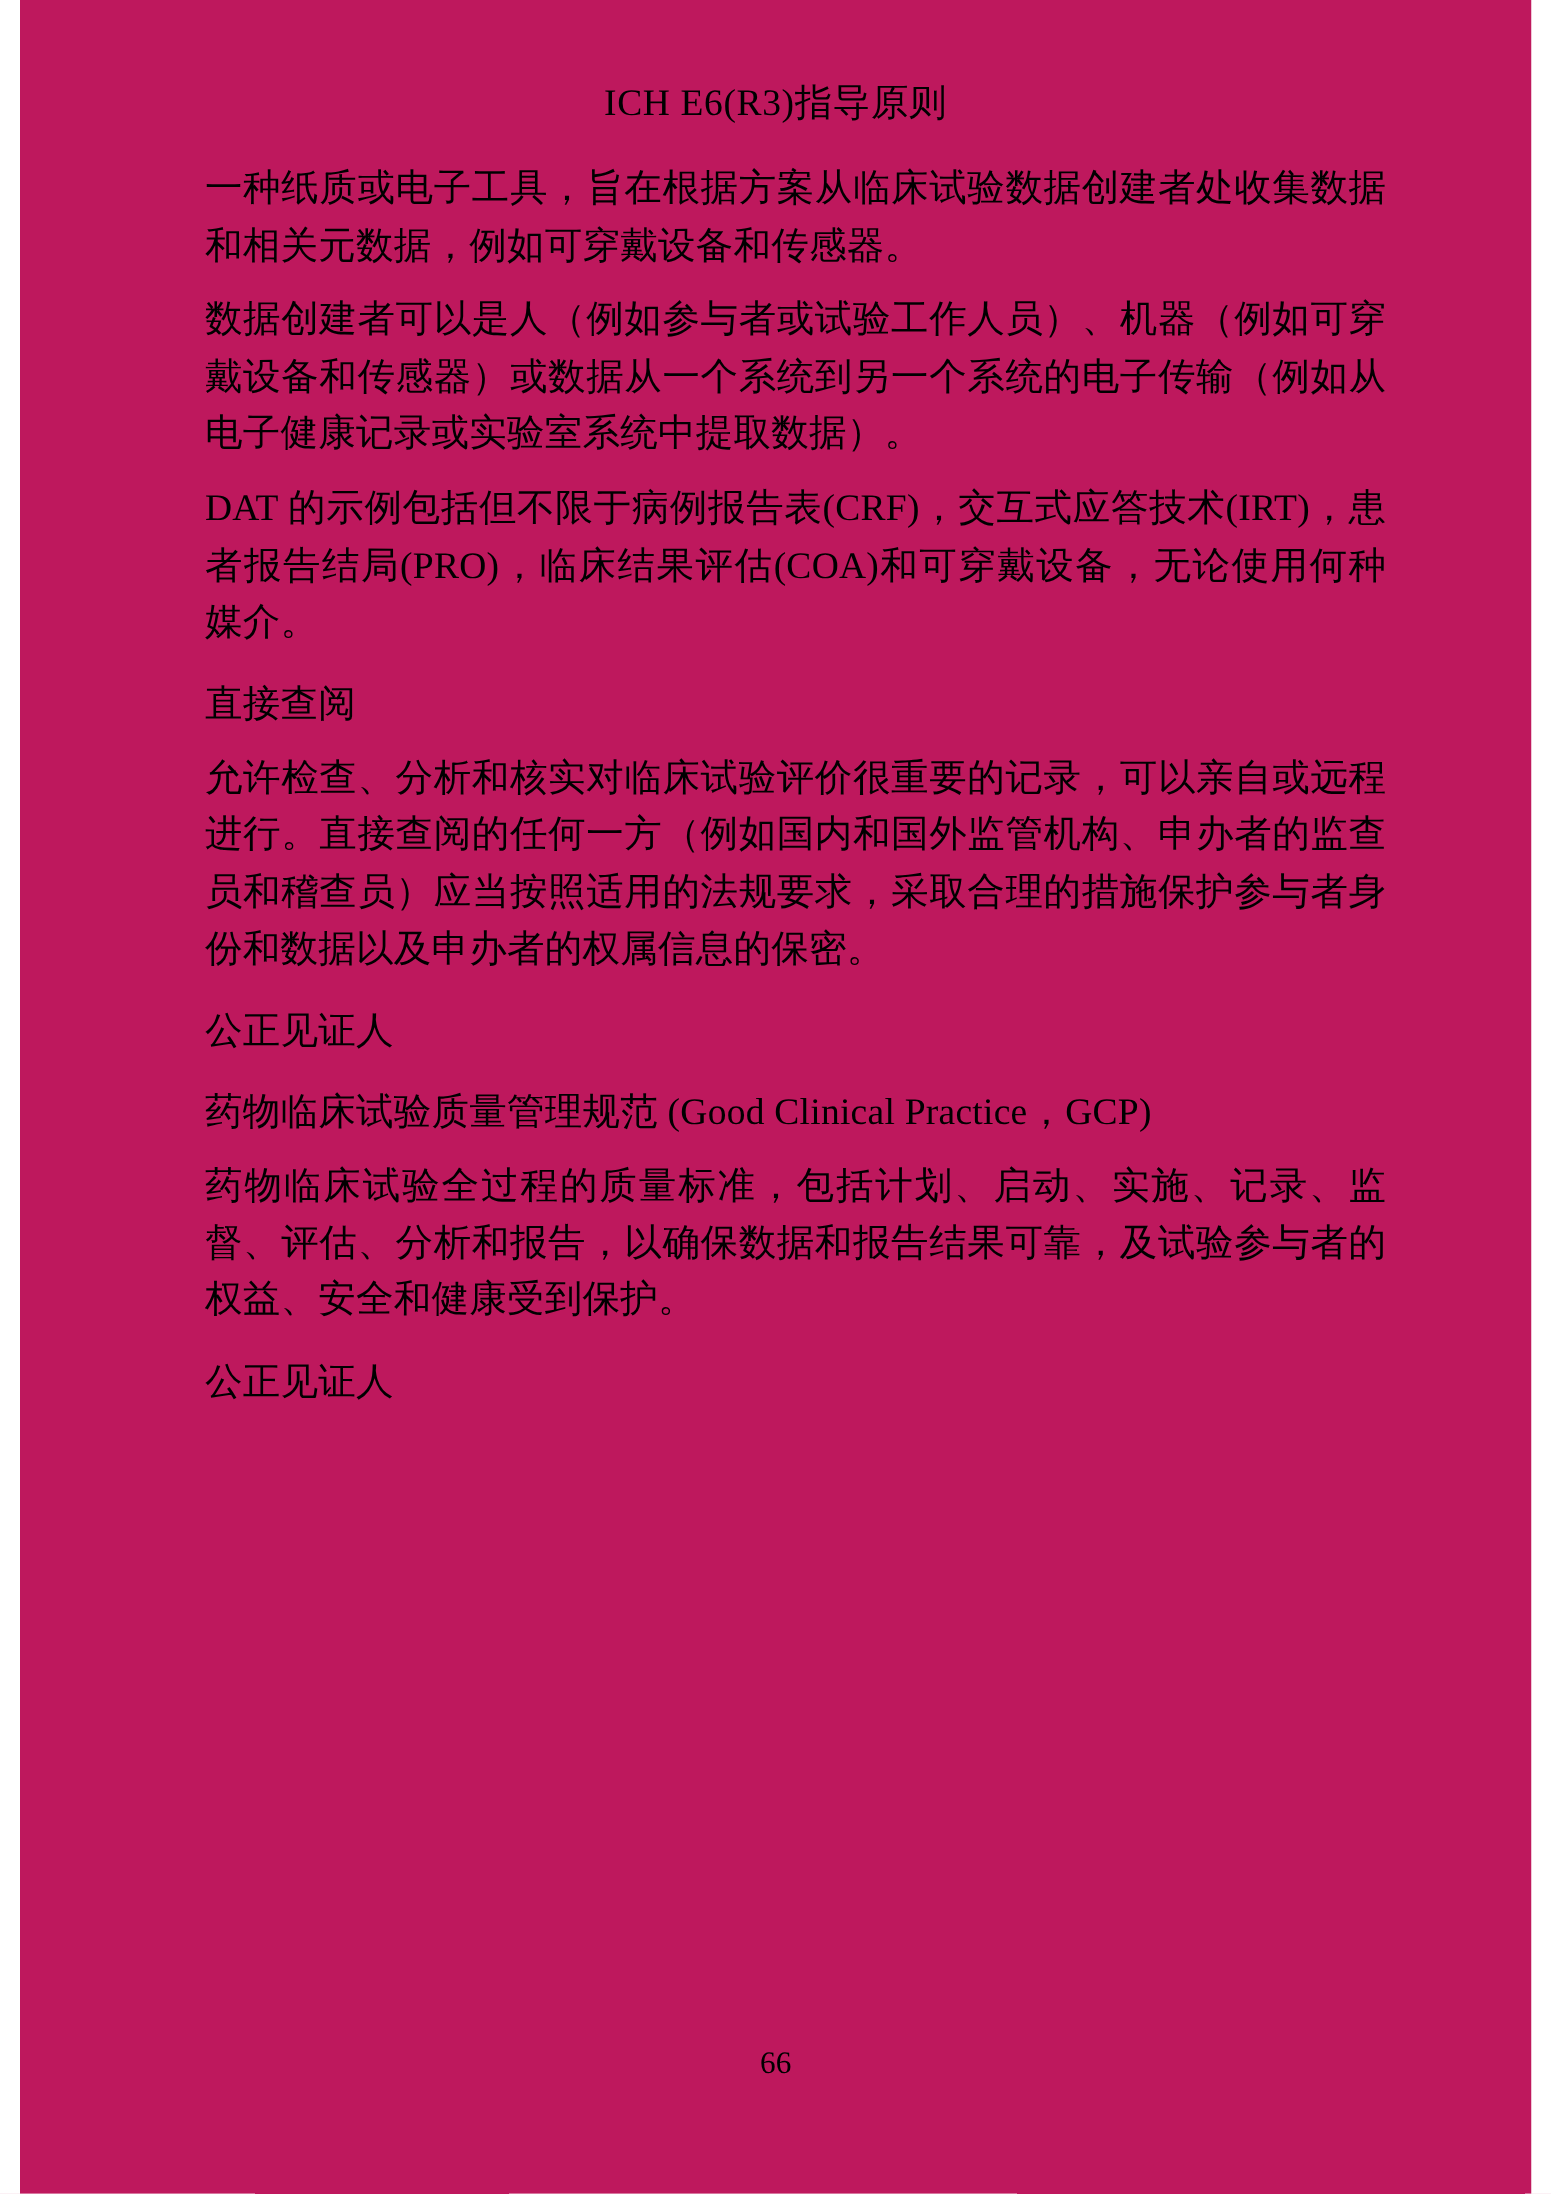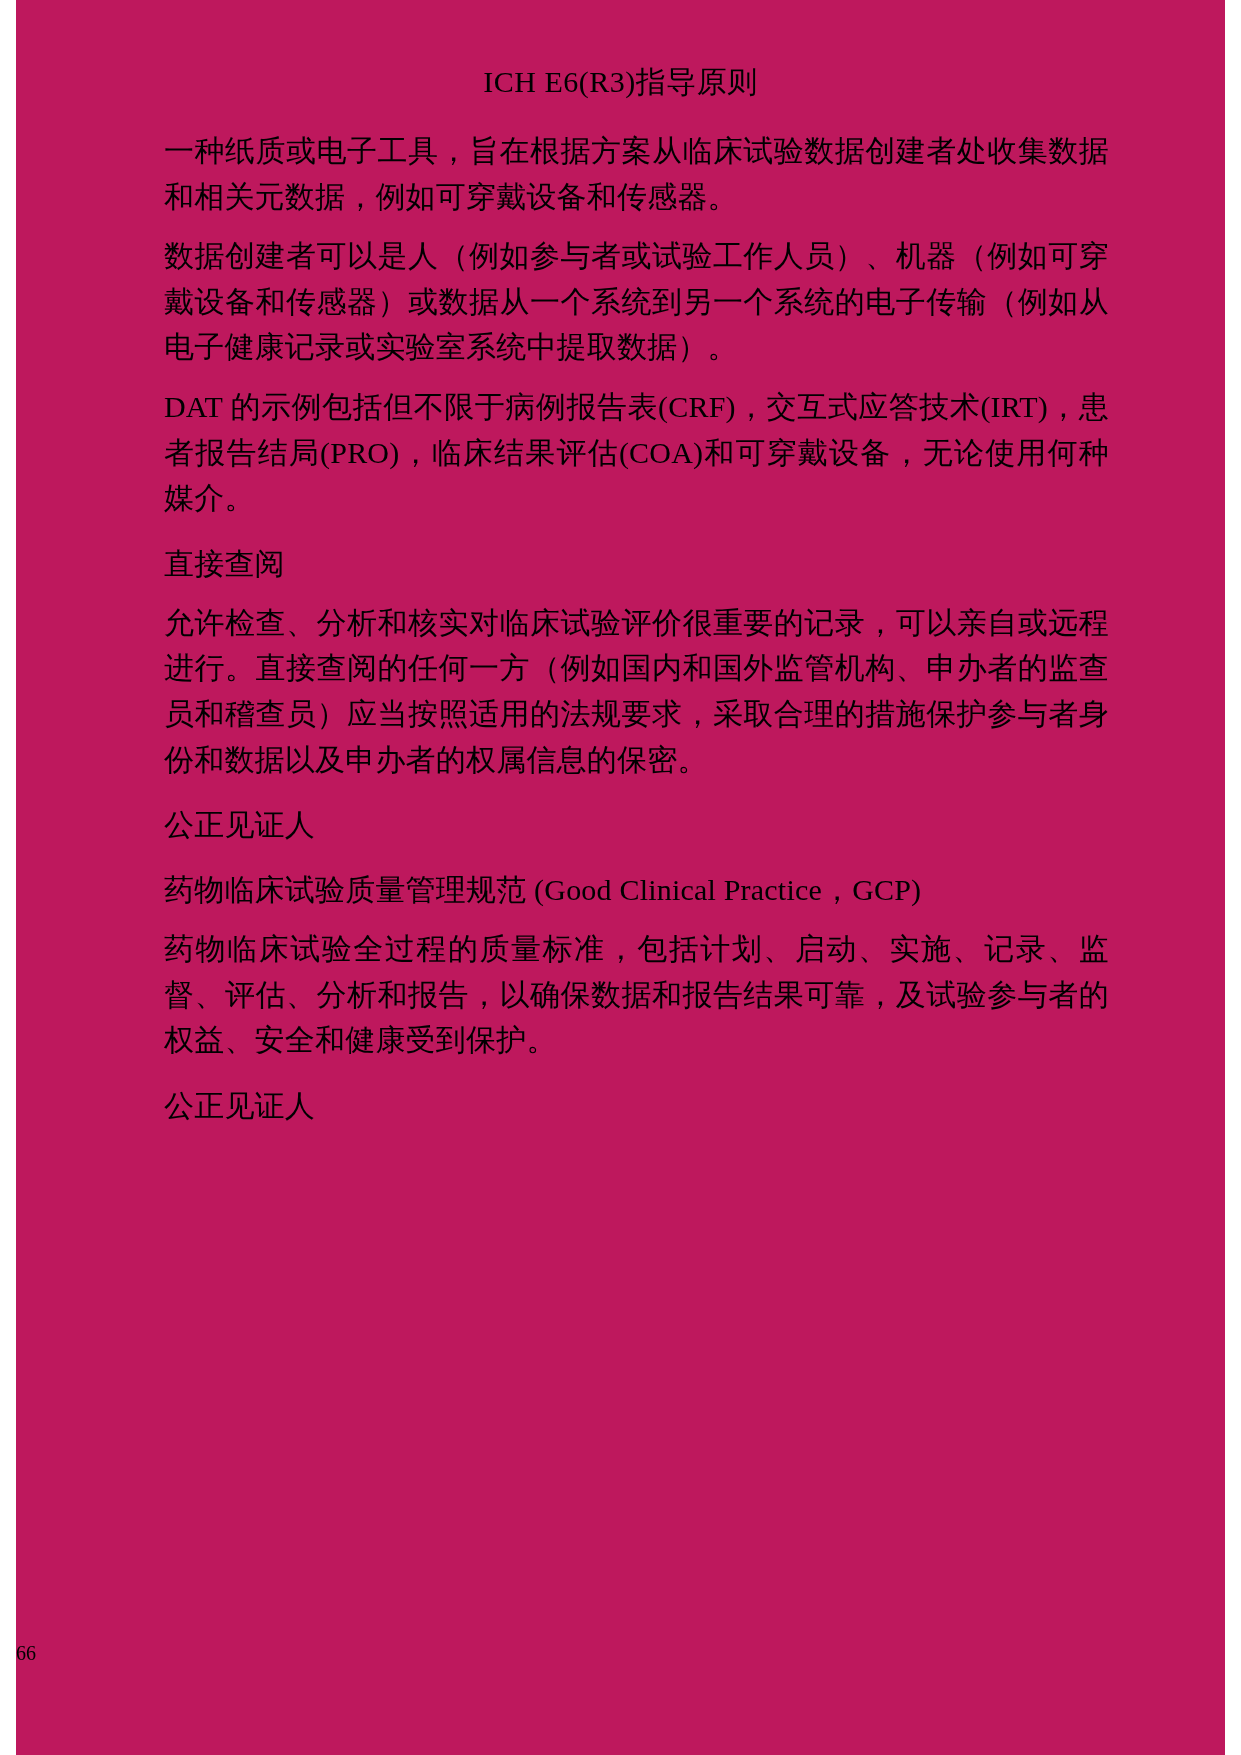--- a/index.html
+++ b/index.html
@@ -44,22 +44,22 @@
     font-size: 30px;
     line-height: 1.5;
     margin: 20px 0 14px 0;
     letter-spacing: 0.2px;
   }
   .footer {
     position: absolute;
     bottom: 90px;
     left: 0;
     width: 100%;
-    text-align: left;
-    font-size: 20px;
+    text-align: center;
+    font-size: 25px;
   }
 </style>
 </head>
 <body>
 
 <div class="page">
 
   <div class="header">ICH E6(R3)指导原则</div>
 
   <div class="content">

